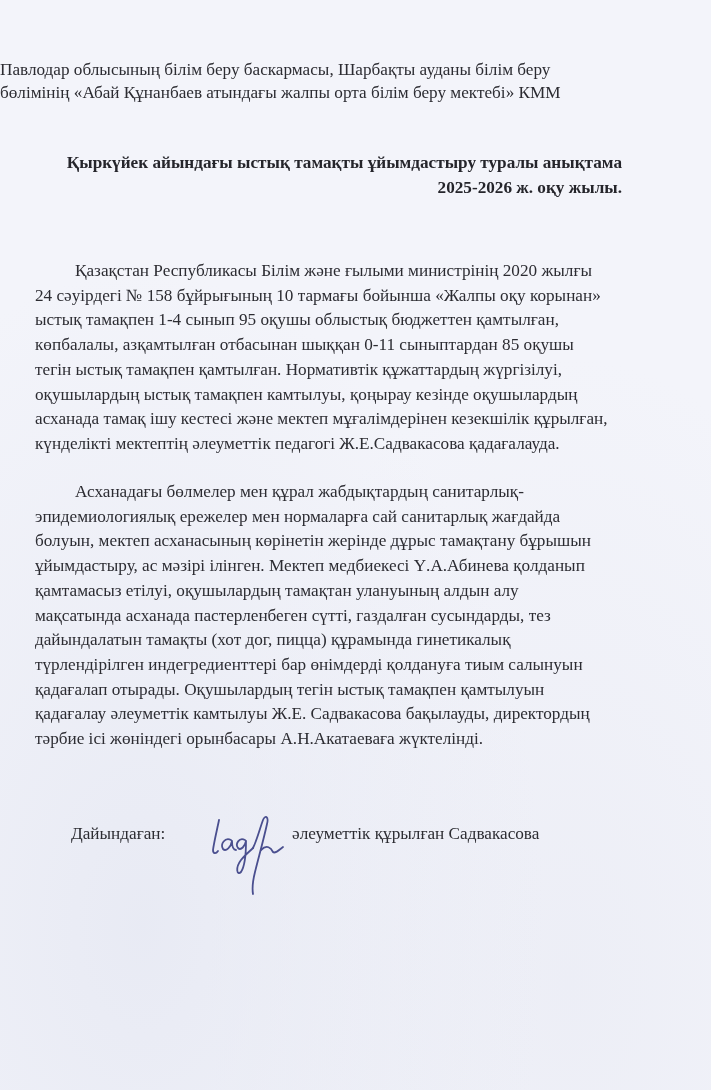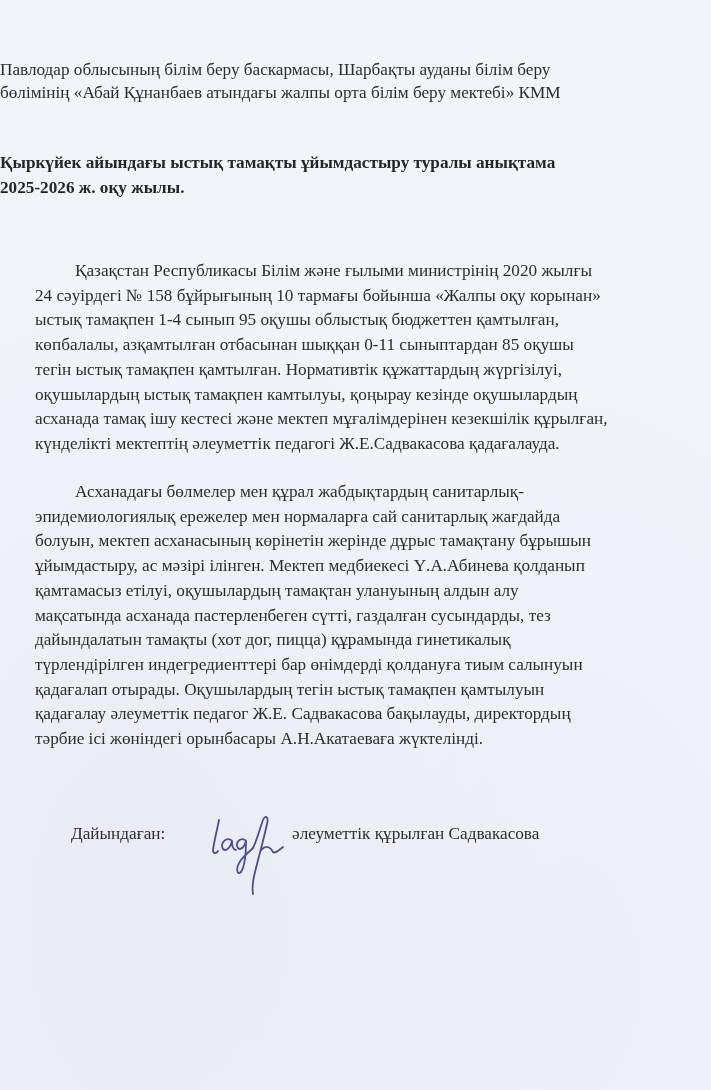--- a/index.html
+++ b/index.html
@@ -33,21 +33,21 @@
       text-align: left;
       font-size: 17.2px;
       line-height: 23px;
       color: #2c2c32;
     }
     .title {
       position: absolute;
       left: 0;
       width: 622px;
       top: 150px;
-      text-align: left;
+      text-align: right;
       font-weight: bold;
       font-size: 17.2px;
       line-height: 25px;
       color: #25252b;
     }
     .para {
       position: absolute;
       left: 31px;
       width: 668px;
       font-size: 17.2px;
@@ -120,21 +120,21 @@
   <div class="para" id="p2">
     <span class="line indent">Асханадағы бөлмелер мен құрал жабдықтардың санитарлық-</span>
     <span class="line">эпидемиологиялық ережелер мен нормаларға сай санитарлық жағдайда</span>
     <span class="line">болуын, мектеп асханасының көрінетін жерінде дұрыс тамақтану бұрышын</span>
     <span class="line">ұйымдастыру, ас мәзірі ілінген. Мектеп медбиекесі Ү.А.Абинева қолданып</span>
     <span class="line">қамтамасыз етілуі, оқушылардың тамақтан улануының алдын алу</span>
     <span class="line">мақсатында асханада пастерленбеген сүтті, газдалған сусындарды, тез</span>
     <span class="line">дайындалатын тамақты (хот дог, пицца) құрамында гинетикалық</span>
     <span class="line">түрлендірілген индегредиенттері бар өнімдерді қолдануға тиым салынуын</span>
     <span class="line">қадағалап отырады. Оқушылардың тегін ыстық тамақпен қамтылуын</span>
-    <span class="line">қадағалау әлеуметтік педагог Ж.Е. Садвакасова бақылауды, директордың</span>
+    <span class="line">қадағалау әлеуметтік камтылуы Ж.Е. Садвакасова бақылауды, директордың</span>
     <span class="line">тәрбие ісі жөніндегі орынбасары А.Н.Акатаевағa жүктелінді.</span>
   </div>
 
   <div class="signoff">
     <span class="label">Дайындаған:</span>
     <svg class="signature" viewBox="0 0 95 85">
       <g fill="none" stroke="#4a4f8f" stroke-width="1.8" stroke-linecap="round" stroke-linejoin="round">
 
         <path d="M14 10 C 12 20, 9 32, 8 40 C 8 44, 11 44, 13 41"></path>
 

